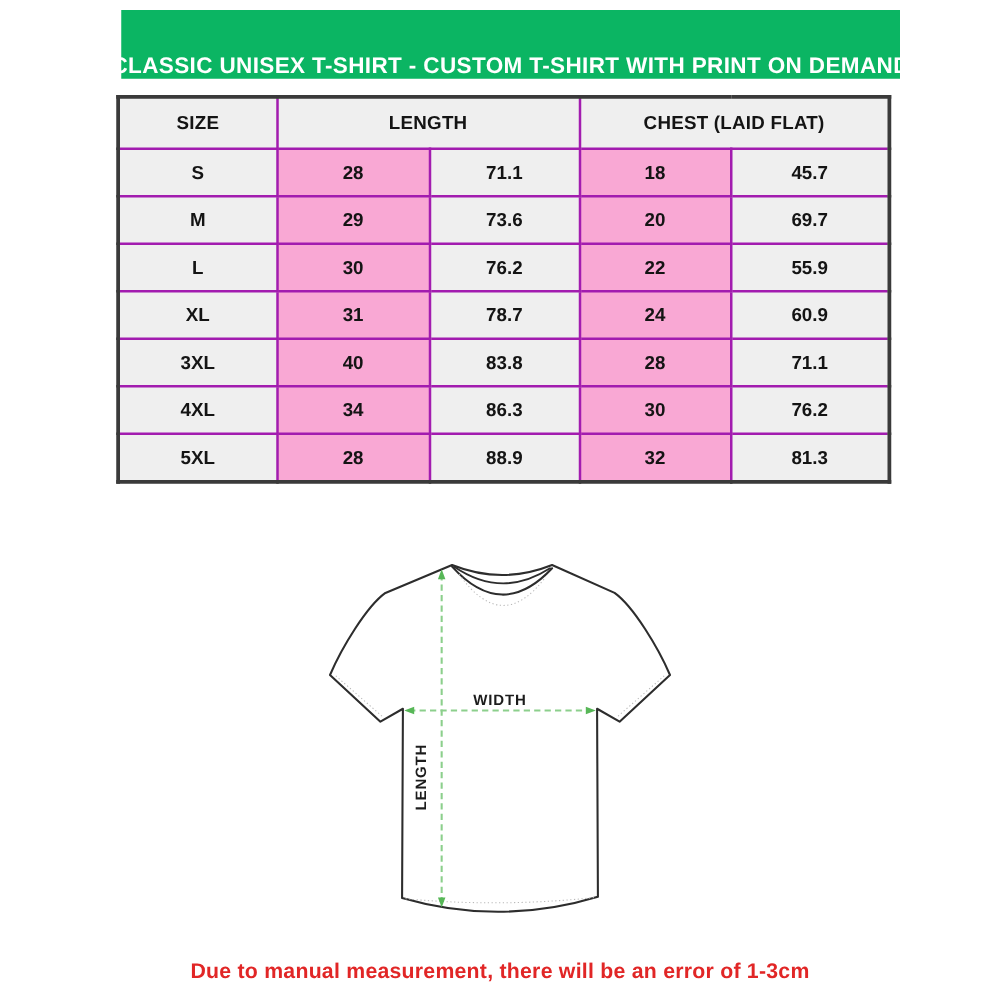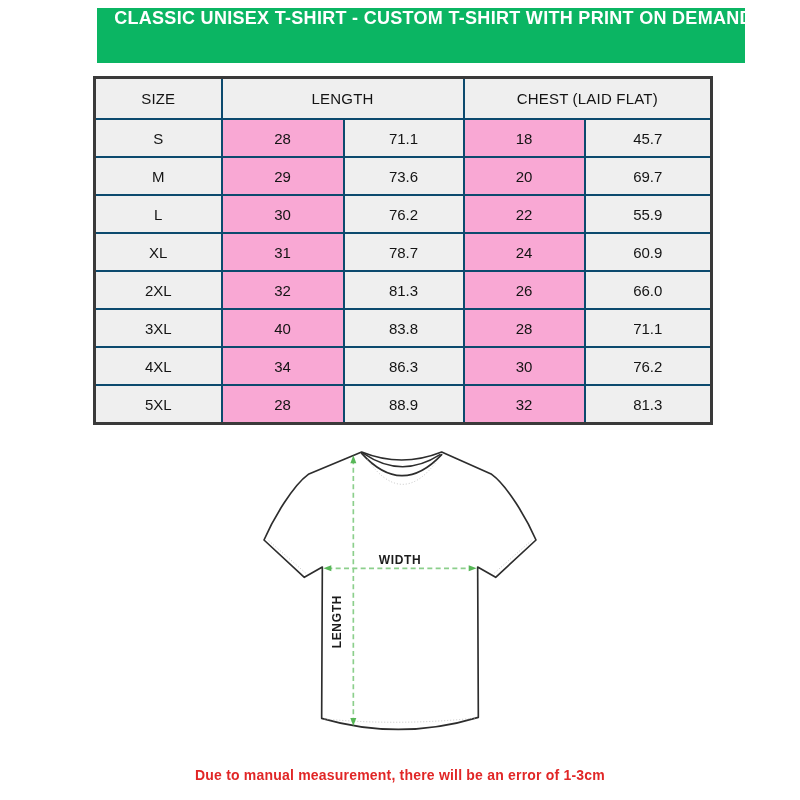--- a/index.html
+++ b/index.html
@@ -3,44 +3,44 @@
 <meta charset="utf-8">
 <style>
   html,body{margin:0;padding:0;}
   body{
     width:800px;height:800px;background:#ffffff;overflow:hidden;position:relative;
     font-family:"Liberation Sans", sans-serif;
   }
   .banner{
     position:absolute;left:97px;top:8px;width:623px;height:55px;
     background:#0bb563;color:#ffffff;
-    display:flex;align-items:flex-start;justify-content:center;
-    font-size:18px;font-weight:bold;letter-spacing:.3px;white-space:nowrap;padding-left:25px;
+    display:flex;align-items:flex-end;justify-content:center;
+    font-size:18px;font-weight:bold;letter-spacing:.3px;white-space:nowrap;
   }
   .size-table{
     position:absolute;left:93px;top:76px;
     border-collapse:collapse;table-layout:fixed;width:617px;
     border:3px solid #3a3a3a;
   }
   .size-table th,.size-table td{
-    border:2px solid #0c4a6e;text-align:center;vertical-align:middle;
-    font-weight:normal;color:#141414;padding:0;
+    border:2px solid #a21caf;text-align:center;vertical-align:middle;
+    font-weight:bold;color:#141414;padding:0;
   }
   .size-table th{height:39px;background:#efefef;font-size:15px;letter-spacing:.2px;}
   .size-table td{height:36px;font-size:15px;}
   td.c-size,td.c-cm{background:#efefef;}
   td.c-in{background:#f9a8d4;}
   .tshirt{position:absolute;left:240px;top:440px;}
   .tshirt text{
     font-family:"Liberation Sans", sans-serif;font-weight:bold;
     font-size:36px;letter-spacing:2px;fill:#1c1c1c;
   }
   .footnote{
     position:absolute;left:0;top:767px;width:800px;text-align:center;
-    color:#e12626;font-weight:bold;font-size:14px;letter-spacing:.2px;
+    color:#e12626;font-weight:bold;font-size:17px;letter-spacing:.2px;
   }
 </style>
 </head>
 <body>
 
 <div class="banner">
   <span>CLASSIC UNISEX T-SHIRT - CUSTOM T-SHIRT WITH PRINT ON DEMAND</span>
 </div>
 
 <table class="size-table">
@@ -81,27 +81,20 @@
       <td class="c-cm">55.9</td>
     </tr>
     <tr>
       <td class="c-size">XL</td>
       <td class="c-in">31</td>
       <td class="c-cm">78.7</td>
       <td class="c-in">24</td>
       <td class="c-cm">60.9</td>
     </tr>
     <tr>
-      <td class="c-size">2XL</td>
-      <td class="c-in">32</td>
-      <td class="c-cm">81.3</td>
-      <td class="c-in">26</td>
-      <td class="c-cm">66.0</td>
-    </tr>
-    <tr>
       <td class="c-size">3XL</td>
       <td class="c-in">40</td>
       <td class="c-cm">83.8</td>
       <td class="c-in">28</td>
       <td class="c-cm">71.1</td>
     </tr>
     <tr>
       <td class="c-size">4XL</td>
       <td class="c-in">34</td>
       <td class="c-cm">86.3</td>

